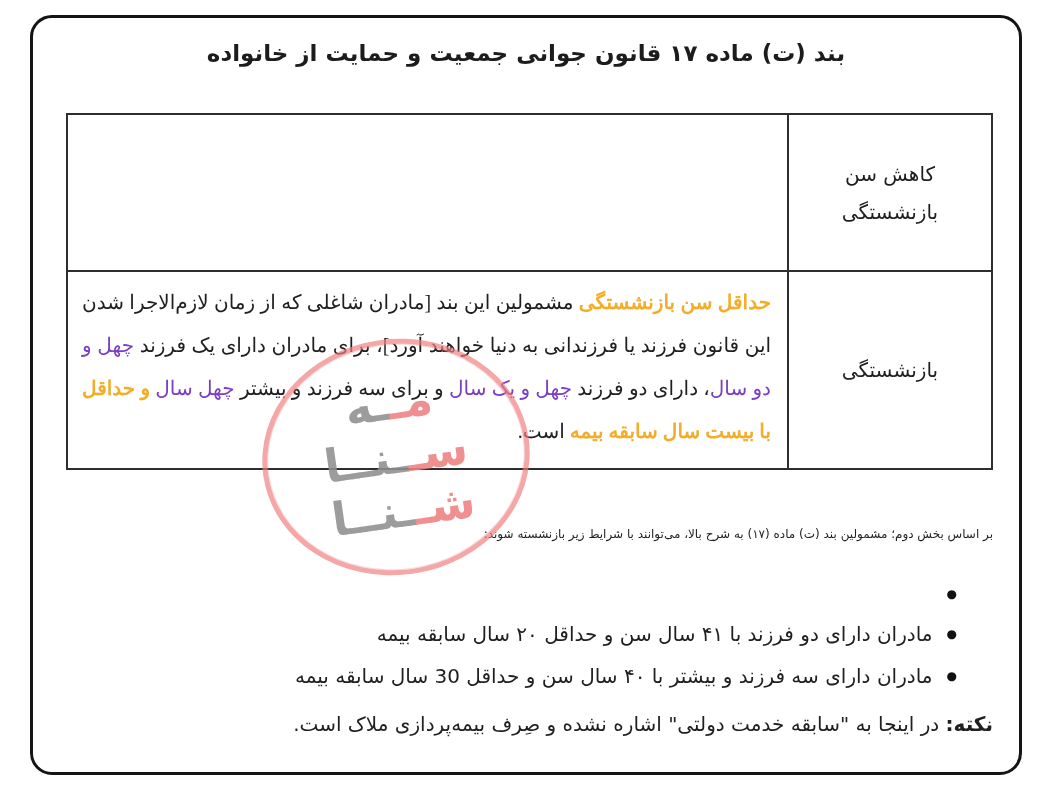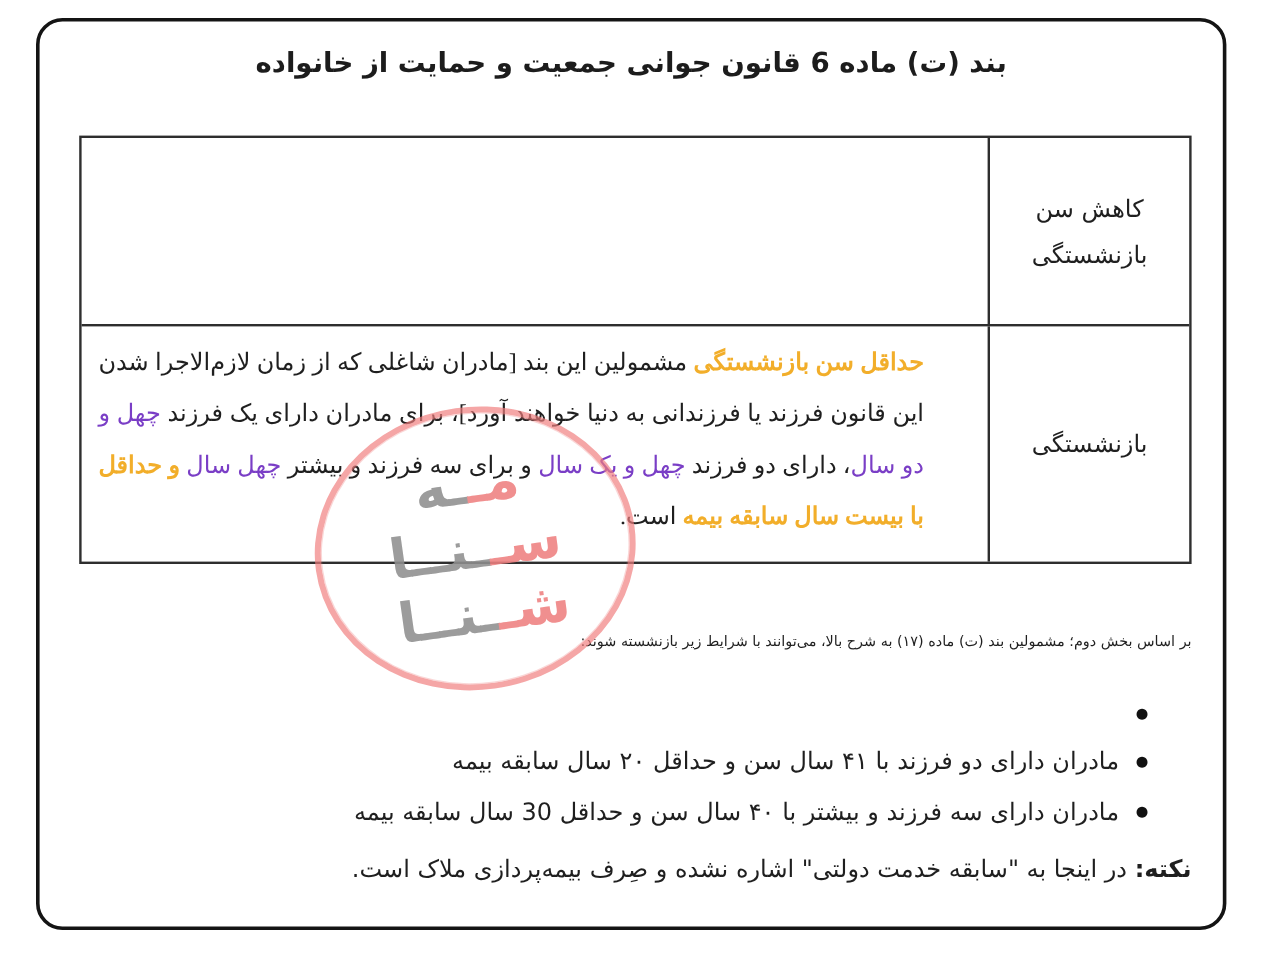--- a/index.html
+++ b/index.html
@@ -21,23 +21,23 @@
   }
   .law-table{
     position:absolute;left:66px;top:113px;width:927px;height:357px;
     box-sizing:border-box;border:2px solid #2e2e2e;background:#fff;
     display:flex;flex-direction:column;
   }
   .t-row{display:flex;}
   .t-row.r1{height:155px;}
   .t-row.r2{flex:1;border-top:2px solid #2e2e2e;}
   .cell-label{
-    width:168px;box-sizing:border-box;border-left:2px solid #2e2e2e;
+    width:204px;box-sizing:border-box;border-left:2px solid #2e2e2e;
     display:flex;flex-direction:column;align-items:center;justify-content:center;
-    gap:14px;font-size:20px;text-align:center;margin-left:37px;
+    gap:14px;font-size:20px;text-align:center;
   }
   .cell-text{
     flex:1;box-sizing:border-box;padding:9px 16px 0 14px;
     font-size:20px;text-align:justify;
   }
   .r1 .cell-text{line-height:47px;}
   .r2 .cell-text{line-height:43px;font-family:Liberation Serif, serif;}
   .seg-gold{color:var(--accent_gold);font-weight:bold;}
   .seg-purple{color:var(--accent_purple);}
   .stamp{
@@ -55,21 +55,21 @@
   .bullets li{display:flex;align-items:center;gap:14px;margin-bottom:18px;font-size:20px;}
   .bullets .dot{font-size:12px;line-height:20px;color:#111;}
   .note{position:absolute;right:64px;top:712px;font-size:20px;}
   .note .note-label{font-weight:bold;}
 </style>
 </head>
 <body style="--accent_gold: #F2AE2A; --accent_purple: #7A3EC6; --stamp_red: #EF8080; --stamp_gray: #8F8F8F;">
 
 <div class="frame"></div>
 
-<div class="title">بند (ت) ماده 6 قانون جوانی جمعیت و حمایت از خانواده</div>
+<div class="title">بند (ت) ماده ۱۷ قانون جوانی جمعیت و حمایت از خانواده</div>
 
 <div class="law-table">
   <div class="t-row r1">
     <div class="cell-label">
       <span>کاهش سن</span>
       <span>بازنشستگی</span>
     </div>
   </div>
   <div class="t-row r2">
     <div class="cell-label">

